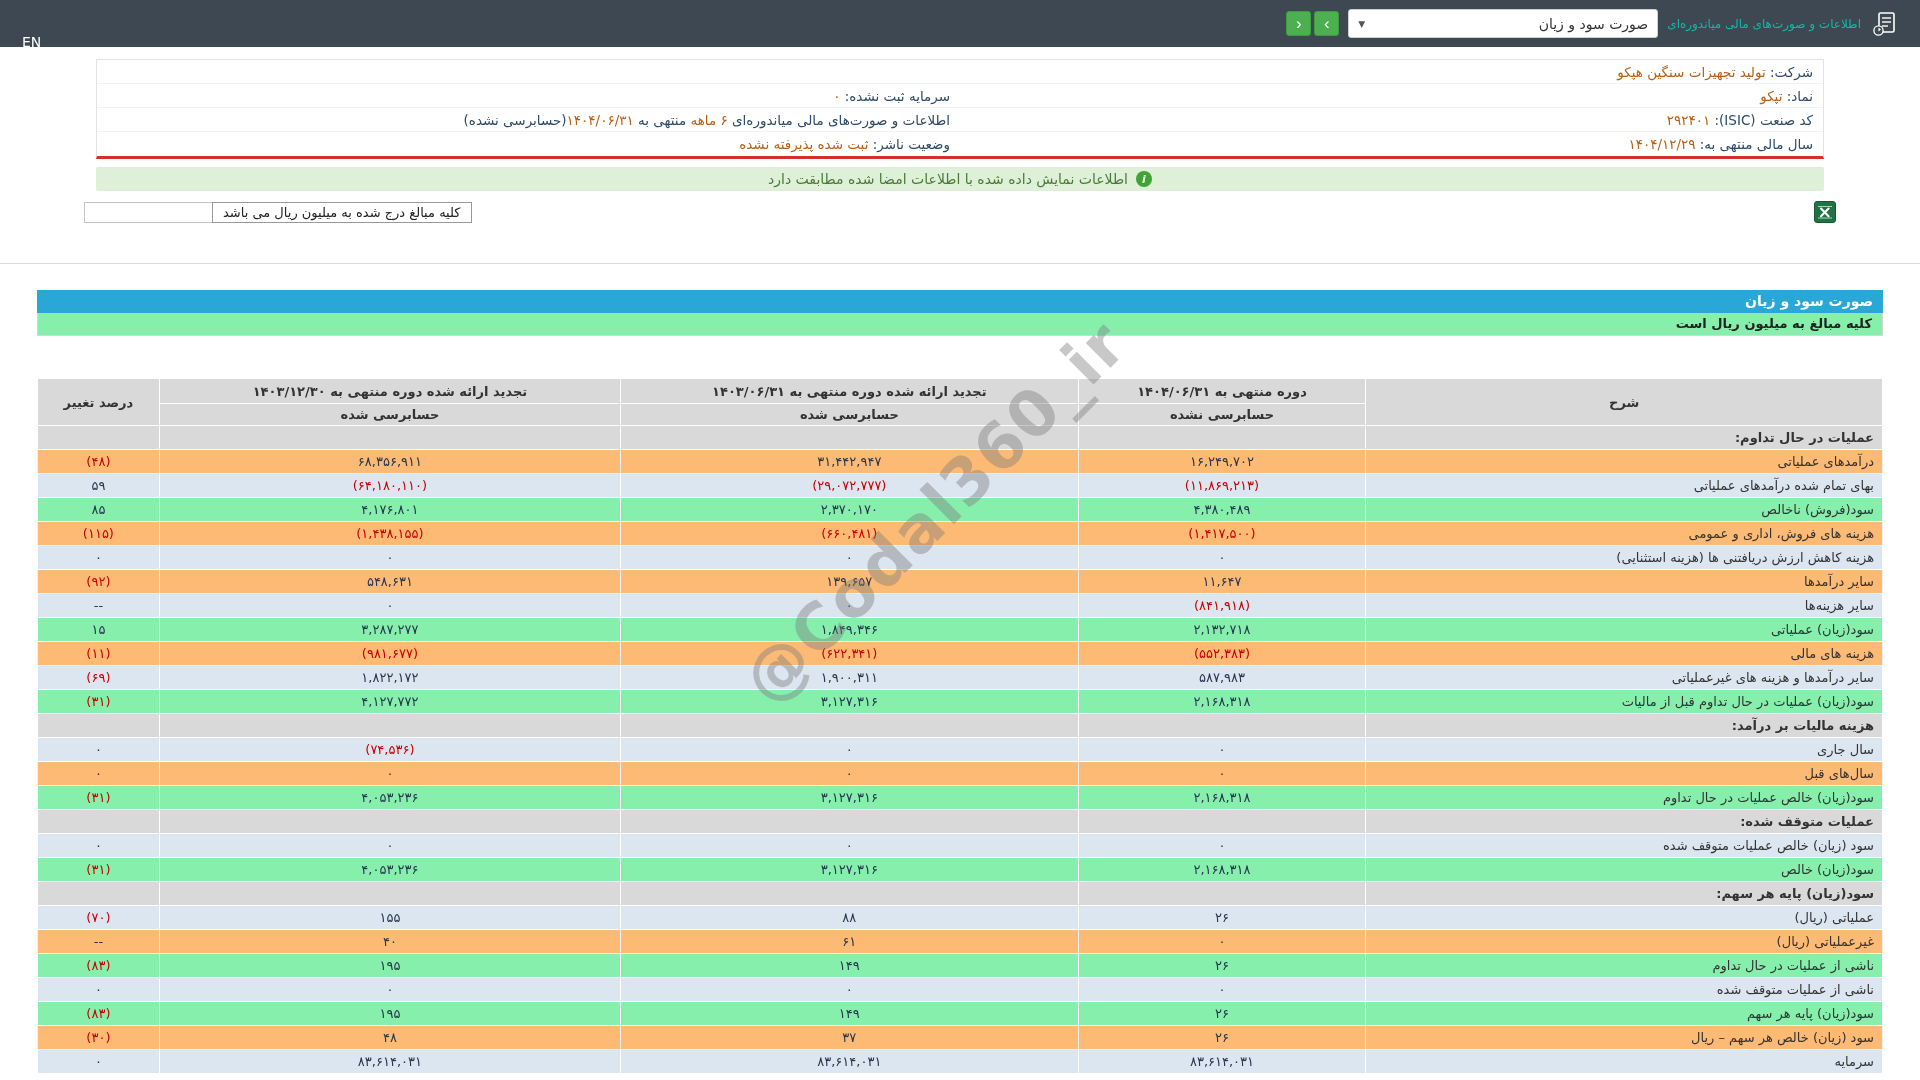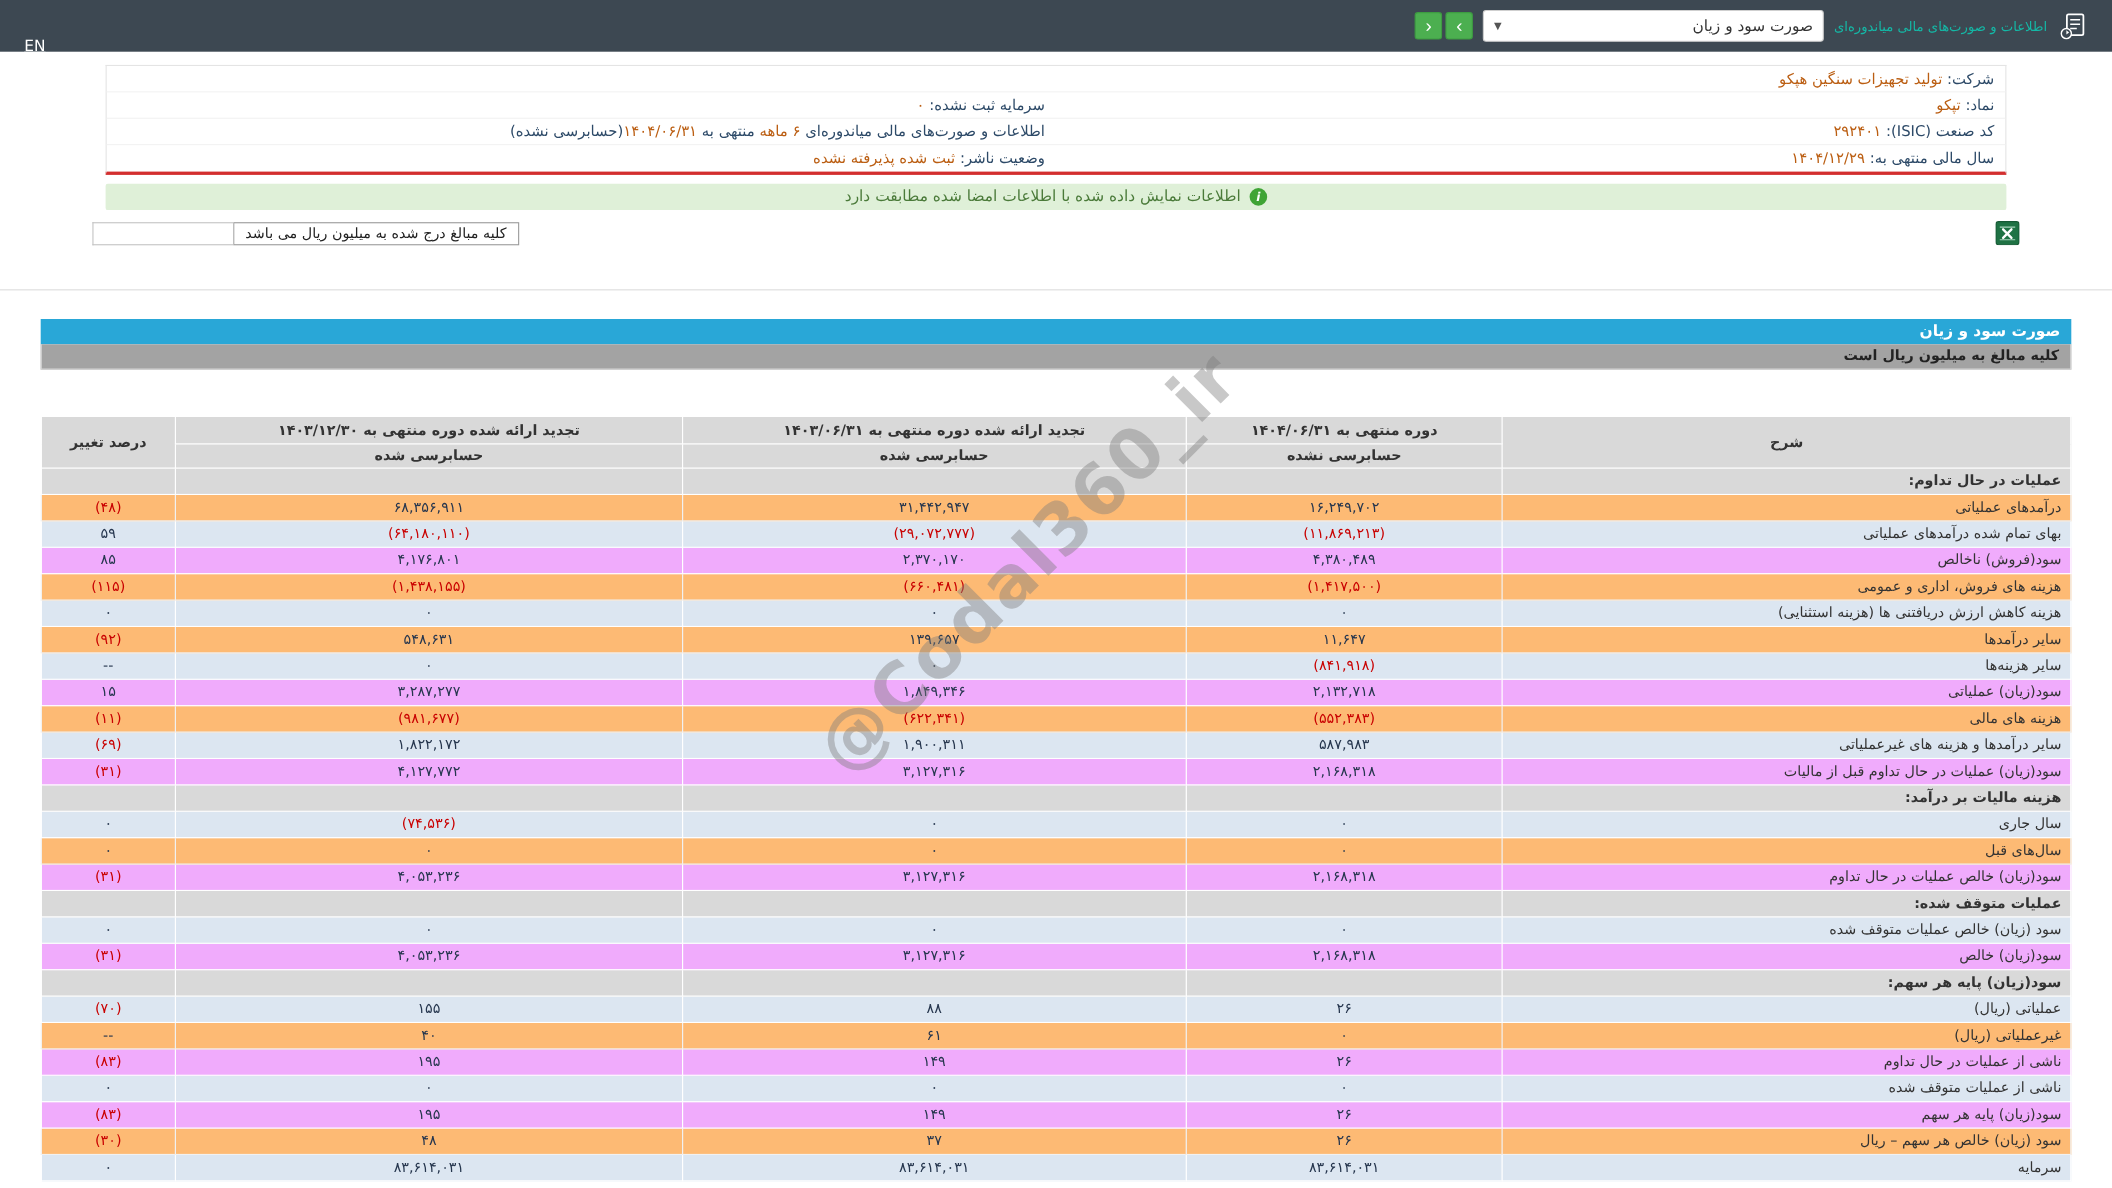--- a/index.html
+++ b/index.html
@@ -67,35 +67,35 @@
   .page-divider { margin-top:40px; border-top:1px solid #dcdcdc; }
 
   
   .main { margin:26px 37px 0; }
   .section-titlebar {
     background:#29a7d7; color:#ffffff; font-weight:bold; font-size:14px;
     height:23px; line-height:23px; padding:0 10px;
   }
   .amounts-note {
     border:1px solid #d6d6d6; border-top:none; height:23px; line-height:22px;
-    padding:0 10px; font-weight:bold; font-size:13px; color:#222222; background:#a3a3a3;
+    padding:0 10px; font-weight:bold; font-size:13px; color:#222222; background:#86efac;
   }
   .fin-table { width:100%; border-collapse:collapse; margin-top:42px; font-size:13px; table-layout:fixed; }
   .fin-table th {
     background:#d9d9d9; color:#333333; font-weight:bold; border:1px solid #ffffff;
     height:25px; padding:0 4px; font-size:13px;
   }
   .fin-table thead tr:nth-child(2) th { height:22px; }
   .fin-table td { height:24px; border:1px solid #ffffff; padding:0 8px; color:#26364e; }
   .fin-table td.label-cell { text-align:right; color:#333333; }
   .fin-table td.value-cell, .fin-table td.pct-cell { text-align:center; direction:ltr; }
   tr.section td { background:#d9d9d9; font-weight:bold; color:#333333; }
   tr.data.white td { background:#fdba74; border-color:#f1f1f1; }
   tr.data.blue td { background:#dce6f1; }
-  tr.data.yellow td { background:#f0abfc;margin-top:16px; }
+  tr.data.yellow td { background:#86efac;margin-top:16px; }
   td.neg { color:#c90000; }
 
   
   .watermark {
     position:absolute; left:755px; top:655px; z-index:5; pointer-events:none;
     font-size:64px; font-weight:bold; color:rgba(125,125,125,0.42);
     transform:rotate(-45deg); transform-origin:left center;
     direction:ltr; letter-spacing:2px; white-space:nowrap;
   }
 </style>

